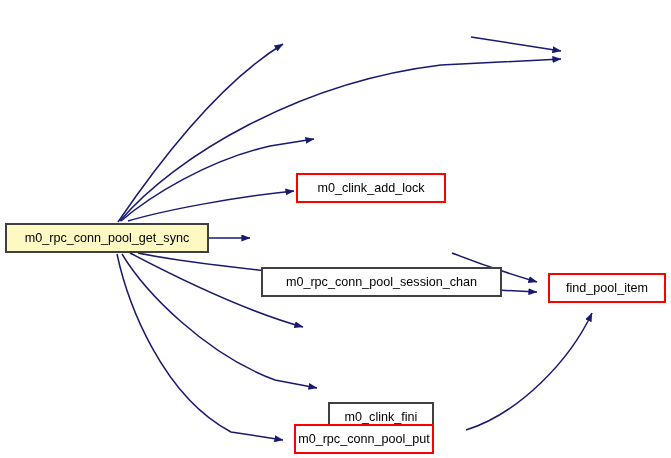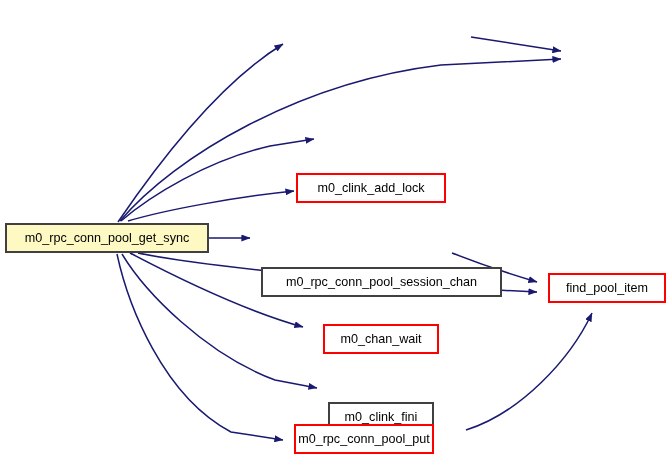--- a/index.html
+++ b/index.html
@@ -93,19 +93,18 @@
 
 
 
 
   <div class="node node-red" style="left:296px;top:173px;width:150px;height:30px;">m0_clink_add_lock</div>
 
   <div class="node node-black" style="left:261px;top:223px;width:241px;height:30px;margin-top:44px;">m0_rpc_conn_pool_session_chan</div>
 
   <div class="node node-red" style="left:548px;top:273px;width:118px;height:30px;">find_pool_item</div>
 
-  <div class="node node-red" style="left:323px;top:324px;width:116px;height:30px;">m0_chan_wait</div>
 
   <div class="node node-black" style="left:328px;top:374px;width:106px;height:30px;margin-top:28px;">m0_clink_fini</div>
 
   <div class="node node-red" style="left:294px;top:424px;width:140px;height:30px;">m0_rpc_conn_pool_put</div>
 
 </div>
 
 </body></html>

